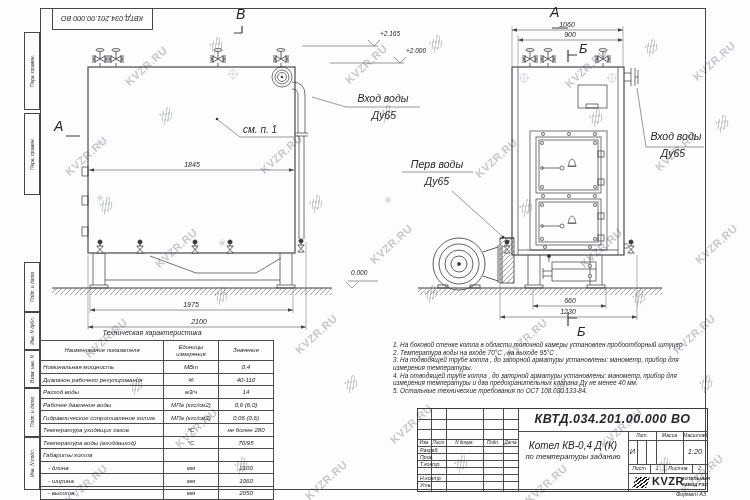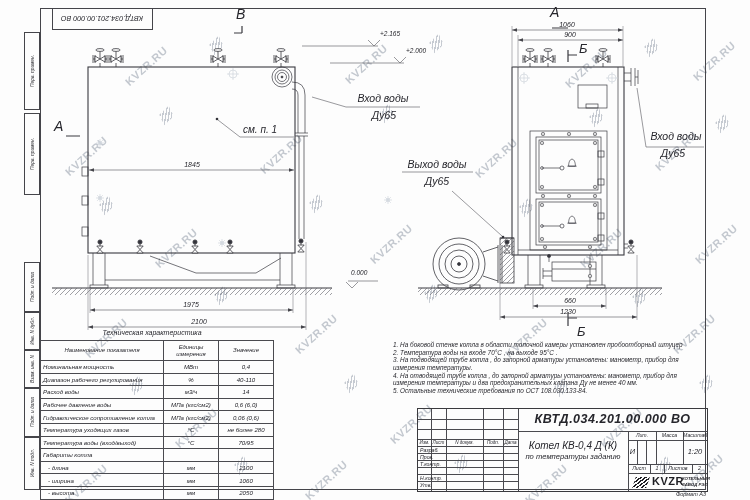--- a/index.html
+++ b/index.html
@@ -321,21 +321,21 @@
   <div class="dt view" style="left:54px;top:118px;">А</div>
   <div class="dt view" style="left:550px;top:4px;">А</div>
   <div class="dt" style="left:579px;top:41px;font-size:13px;">Б</div>
   <div class="dt" style="left:577px;top:324px;font-size:13px;">Б</div>
   <div class="dt" style="left:243px;top:124px;font-size:10px;">см. п. 1</div>
 
   <div class="dt lbl ctr" style="left:383px;top:92px;">Вход воды</div>
   <div class="dt lbl ctr" style="left:384px;top:109px;">Ду65</div>
   <div class="dt lbl ctr" style="left:676px;top:130px;">Вход воды</div>
   <div class="dt lbl ctr" style="left:673px;top:147px;">Ду65</div>
-  <div class="dt lbl ctr" style="left:437px;top:158px;">Выход воды</div>
+  <div class="dt lbl ctr" style="left:437px;top:158px;">Перв воды</div>
   <div class="dt lbl ctr" style="left:437px;top:175px;">Ду65</div>
 
   <div class="dt lvl" style="left:380px;top:30px;">+2.165</div>
   <div class="dt lvl" style="left:406px;top:47px;">+2.000</div>
   <div class="dt lvl" style="left:351px;top:269px;">0.000</div>
 
   <div class="dt dim ctr" style="left:192px;top:161px;">1845</div>
   <div class="dt dim ctr" style="left:191px;top:301px;">1975</div>
   <div class="dt dim ctr" style="left:199px;top:318px;">2100</div>
   <div class="dt dim ctr" style="left:567px;top:21px;">1060</div>

